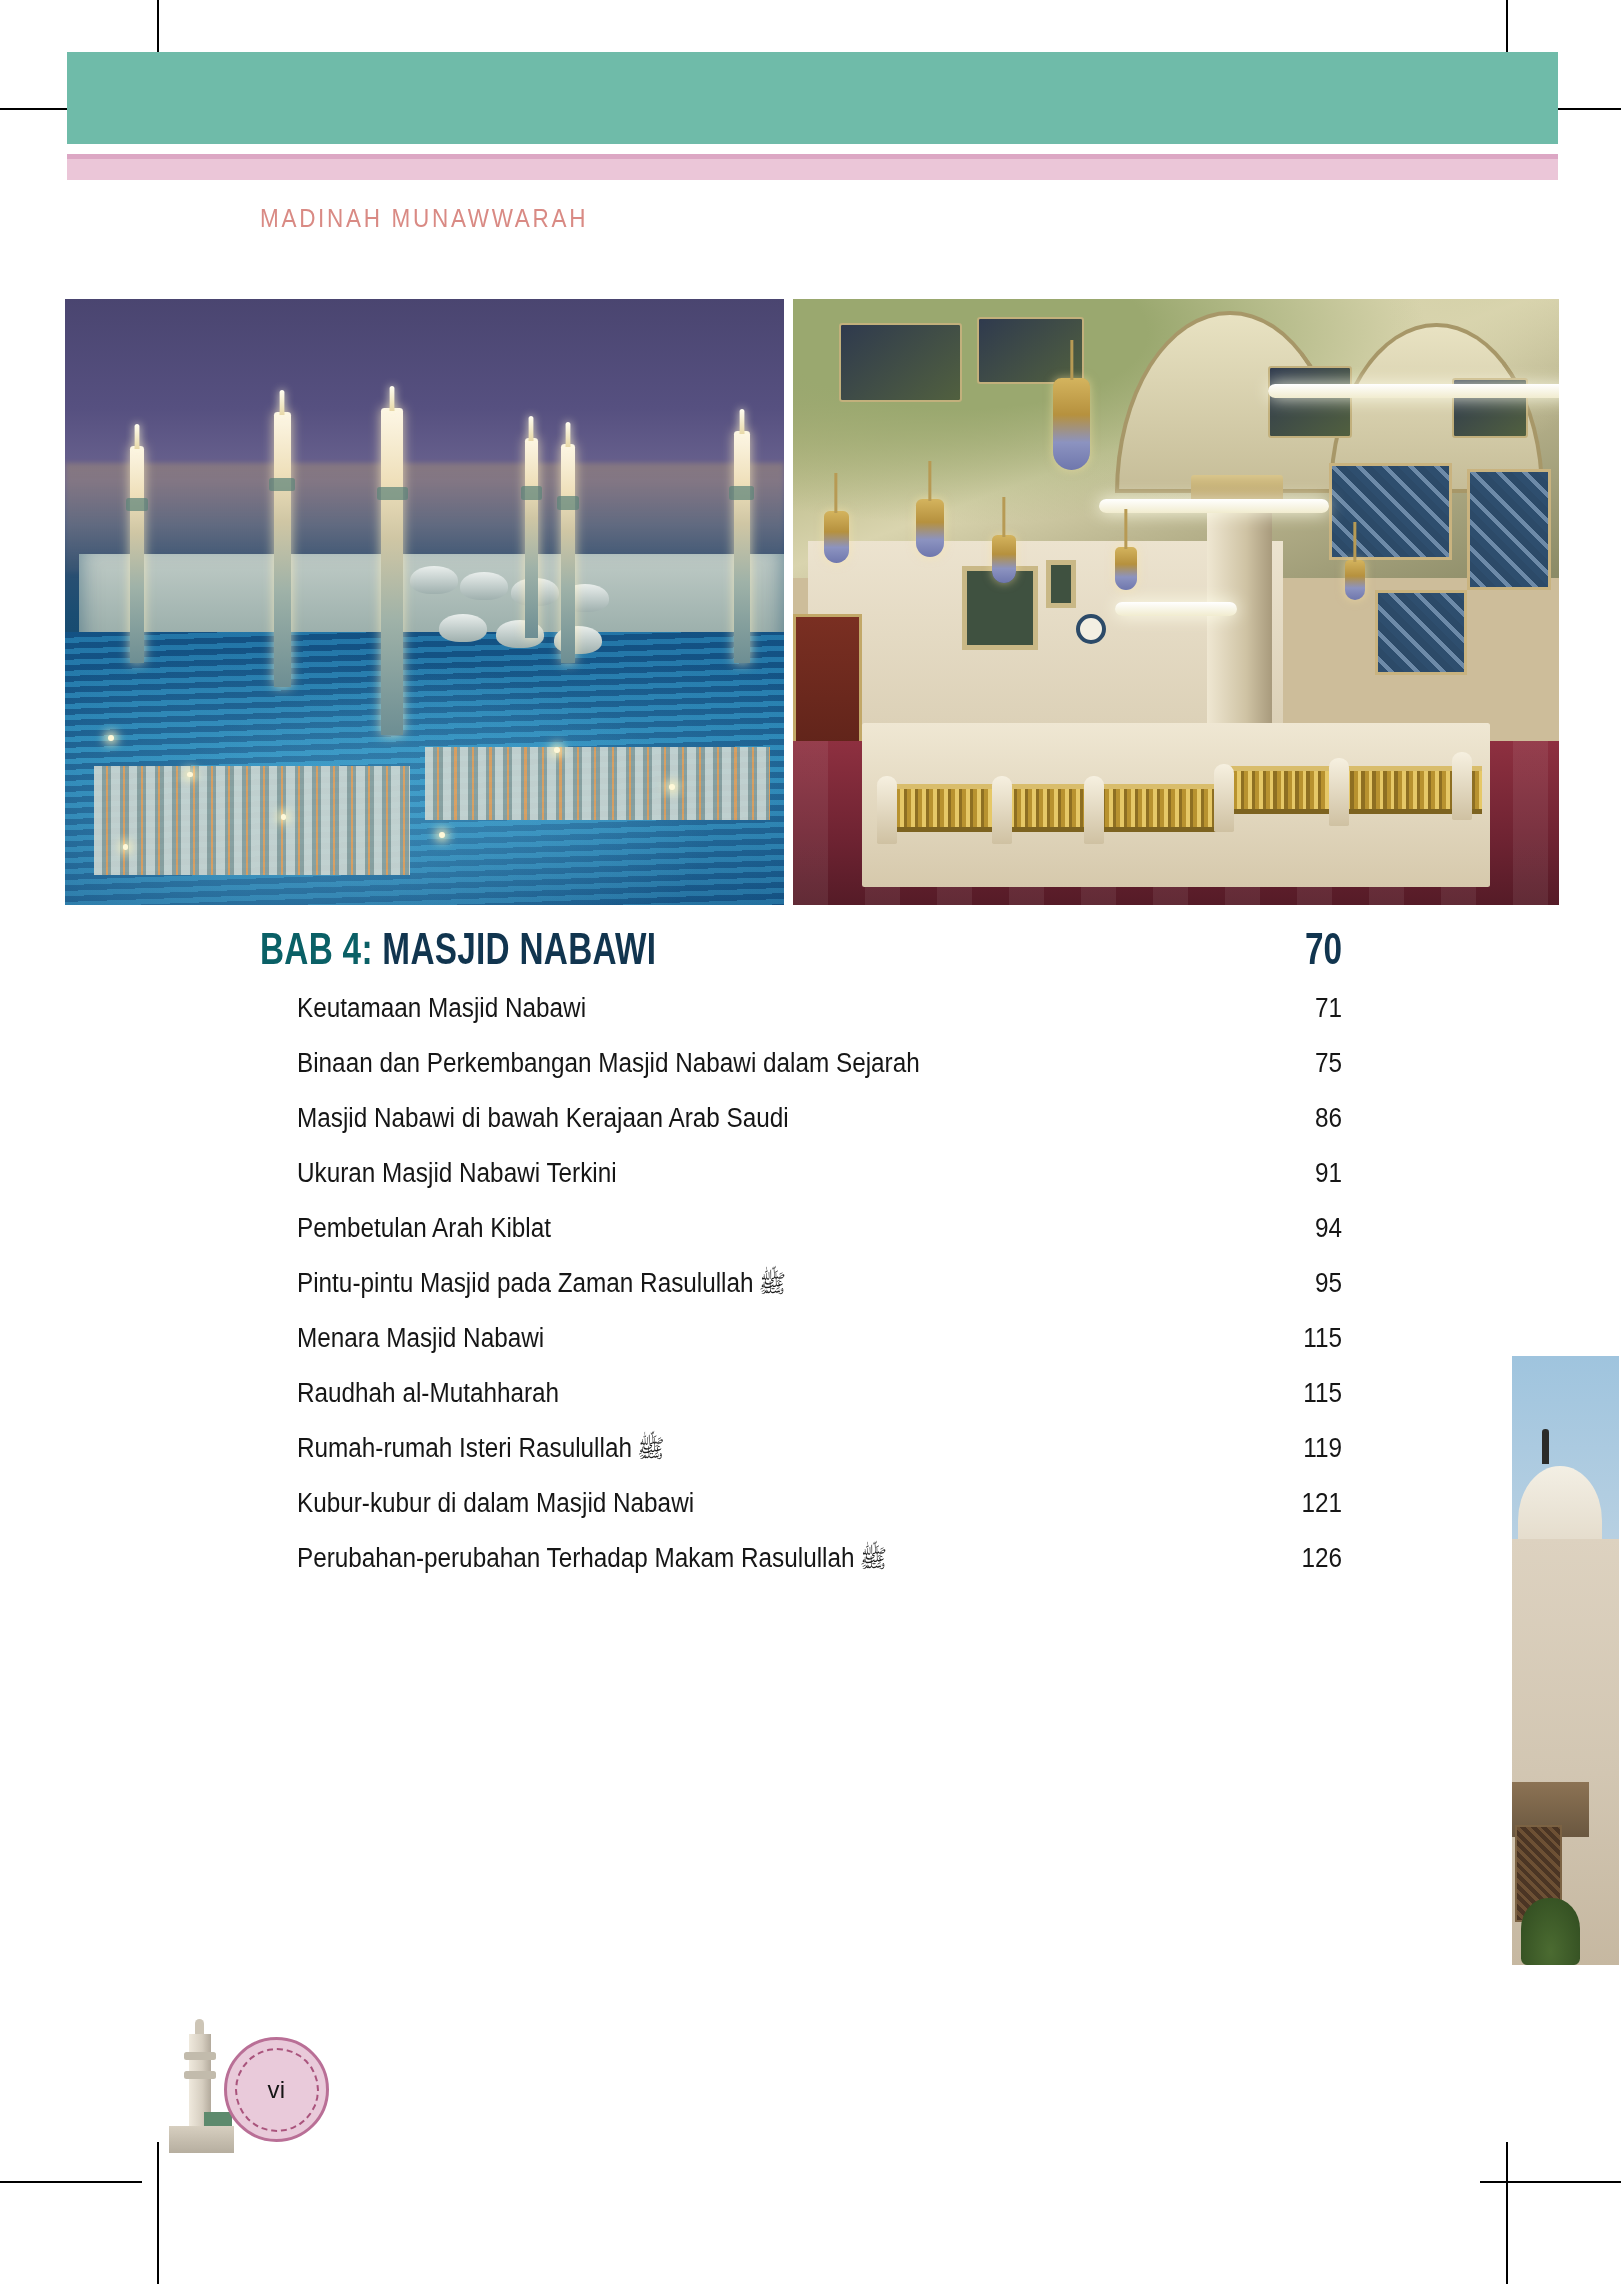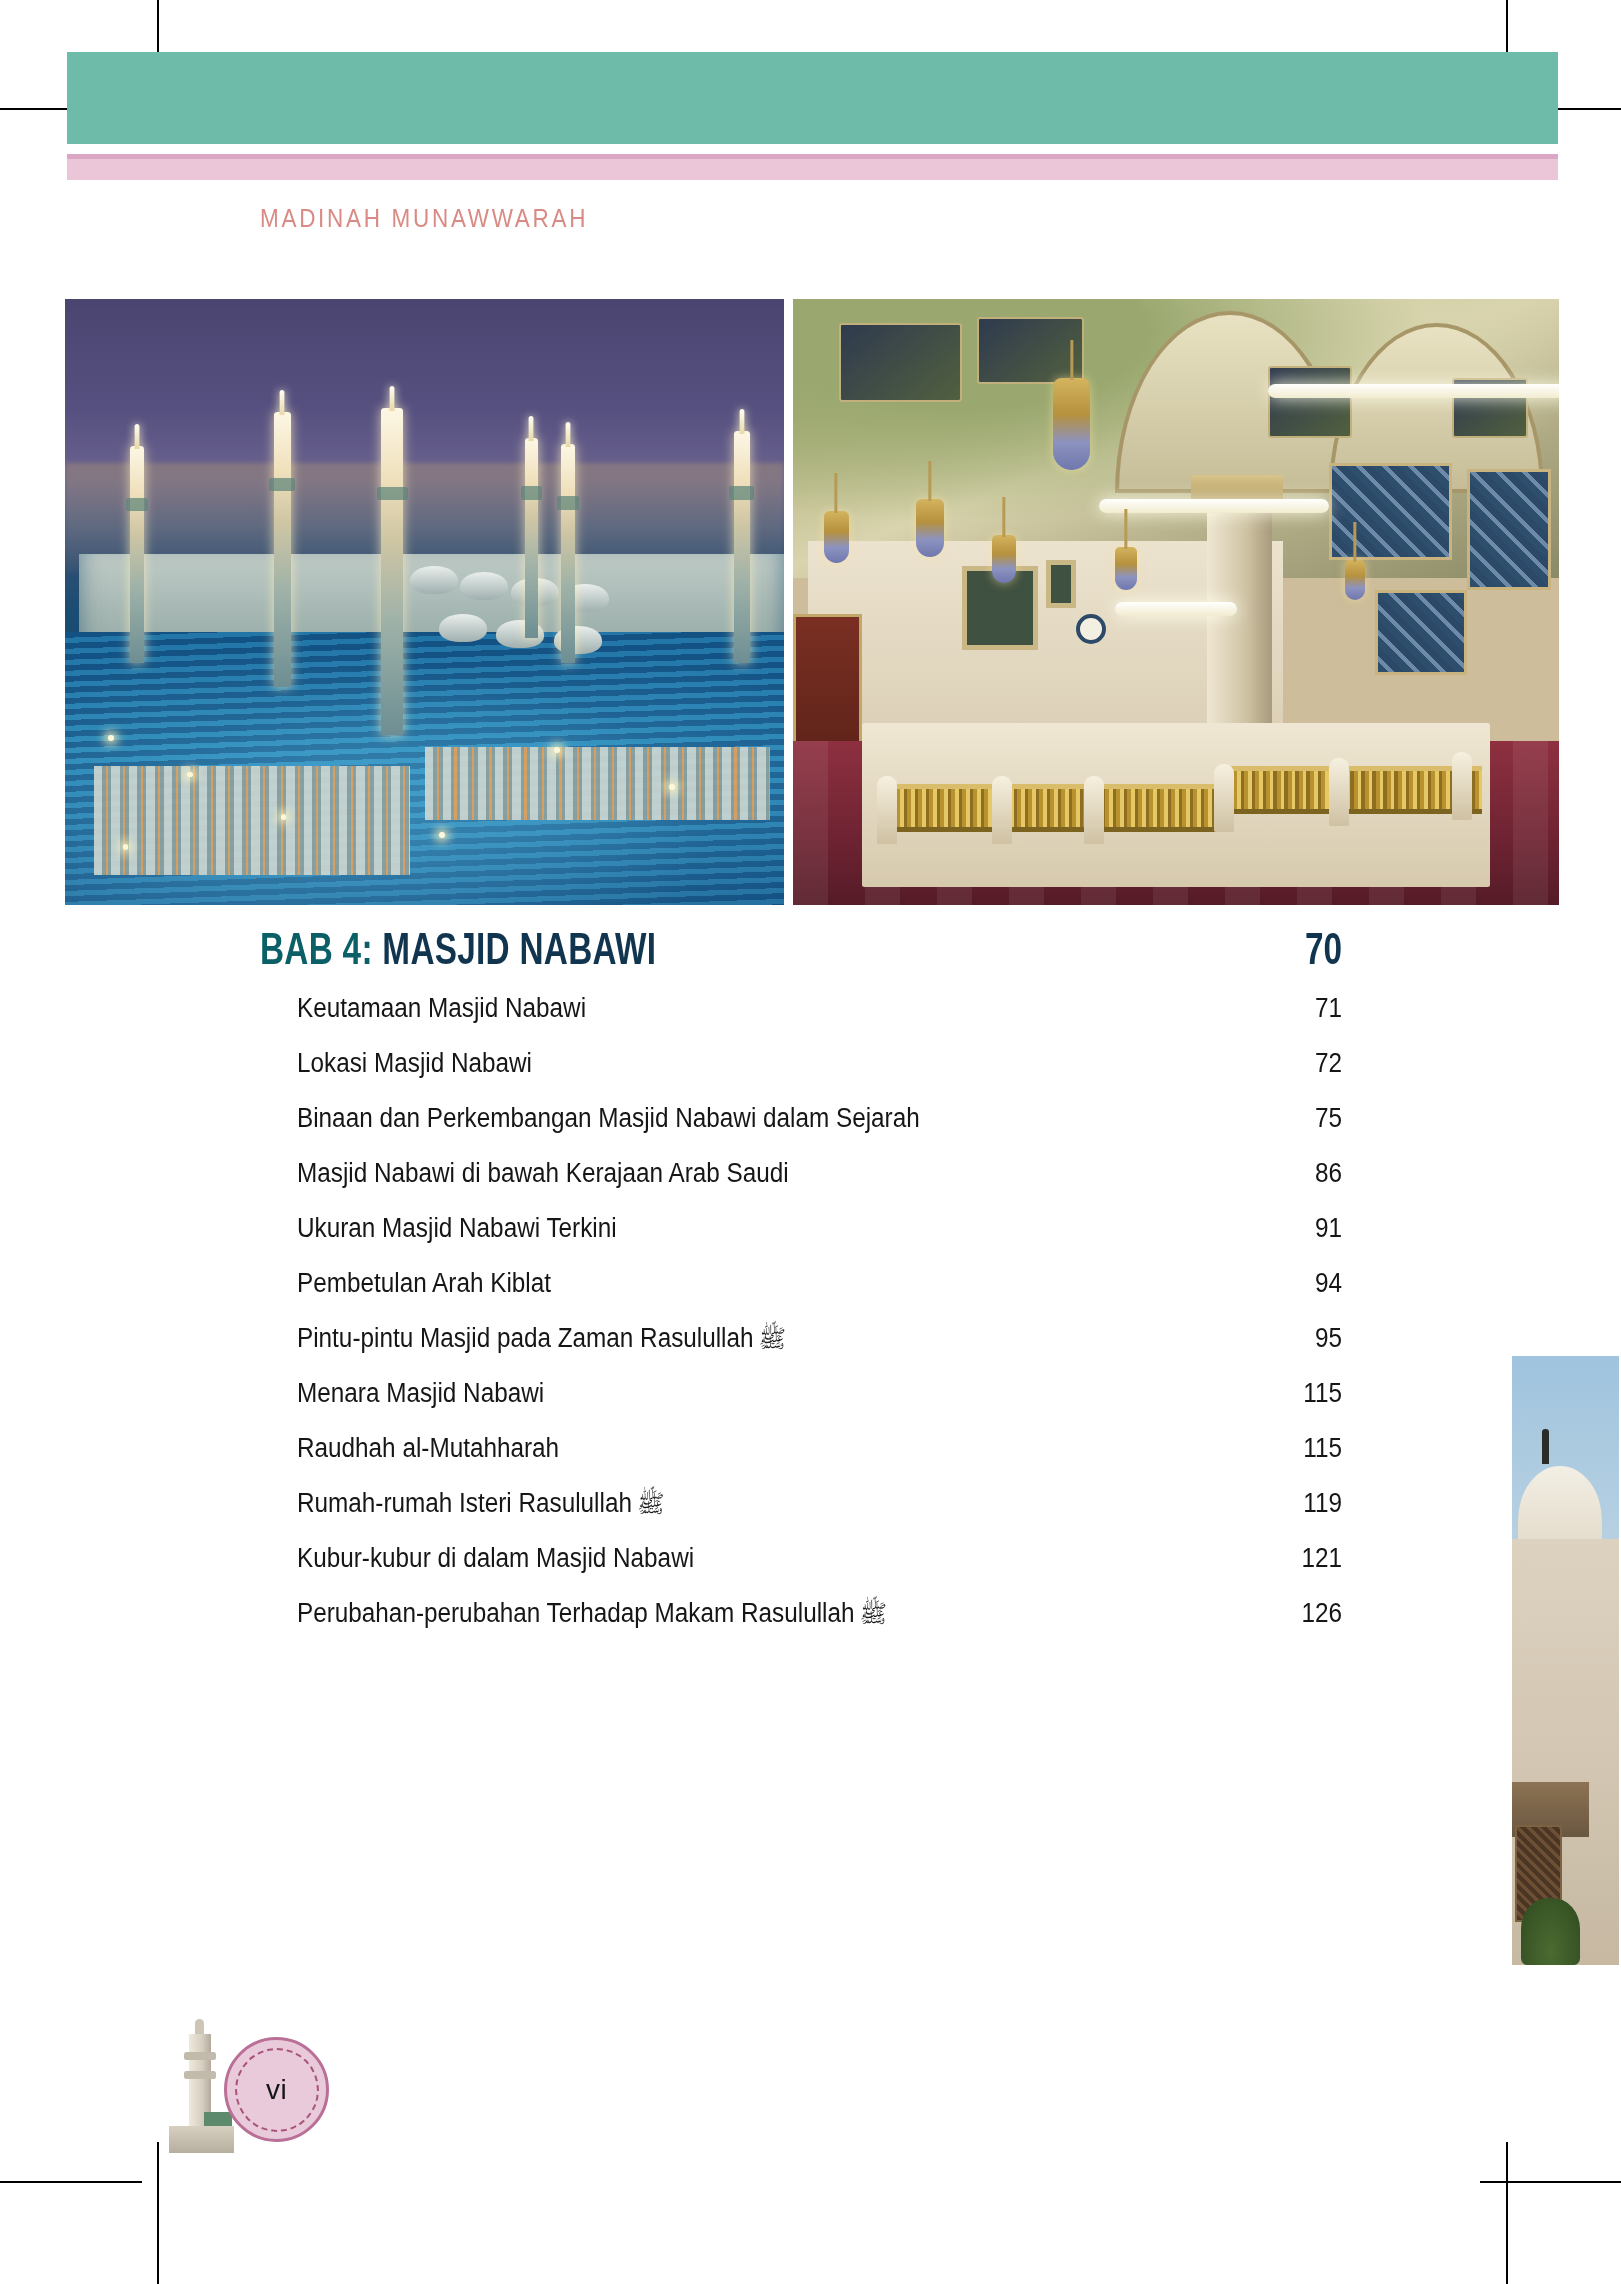--- a/index.html
+++ b/index.html
@@ -283,21 +283,21 @@
   .folio-circle {
     position: absolute; left: 57px; top: 18.4px; width: 105px; height: 105px;
     border-radius: 50%; background: #E9CADA; border: 3.3px solid #B96F96;
     display: flex; align-items: center; justify-content: center;
   }
   .folio-dash {
     position: absolute; left: 7.5px; top: 7.5px; right: 7.5px; bottom: 7.5px;
     border-radius: 50%; border: 2.5px dashed #A9537C;
   }
   .folio-num {
-    position: relative; font-size: 28px; color: #161616; font-weight: 400;
+    position: relative; font-size: 24px; color: #161616; font-weight: 400;
     letter-spacing: 0.4px;
   }
 </style>
 </head>
 <body>
 
 <div class="page">
 
   <div class="crop v" style="left:157px;  top:0;"></div>
   <div class="crop h" style="left:0;      top:108px;"></div>
@@ -421,26 +421,20 @@
 
     <div>
 
       <div class="toc-row">
         <div class="toc-label">
           <span>Keutamaan Masjid Nabawi</span><span class="sw"></span>
         </div>
         <div class="toc-page">71</div>
       </div>
 
-      <div class="toc-row">
-        <div class="toc-label">
-          <span>Lokasi Masjid Nabawi</span><span class="sw"></span>
-        </div>
-        <div class="toc-page">72</div>
-      </div>
 
       <div class="toc-row">
         <div class="toc-label">
           <span>Binaan dan Perkembangan Masjid Nabawi dalam Sejarah</span><span class="sw"></span>
         </div>
         <div class="toc-page">75</div>
       </div>
 
       <div class="toc-row">
         <div class="toc-label">

